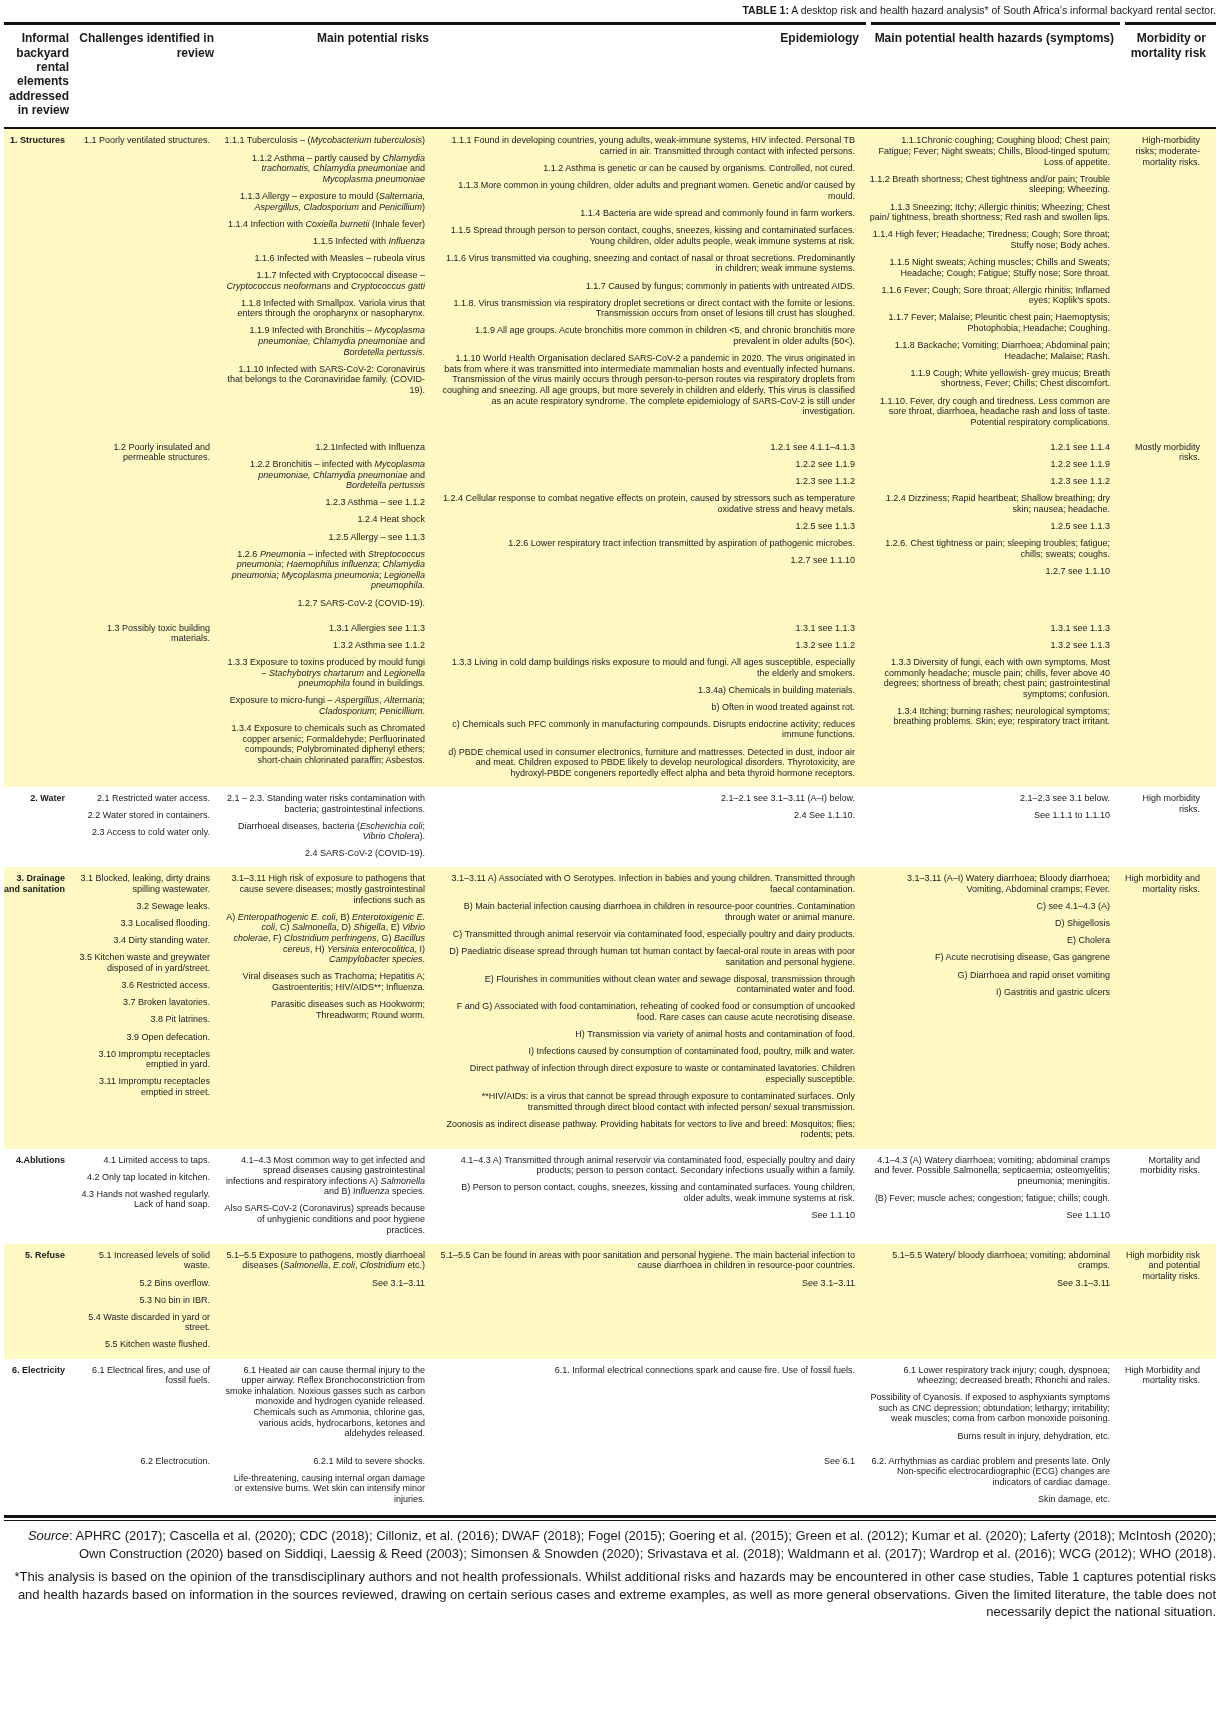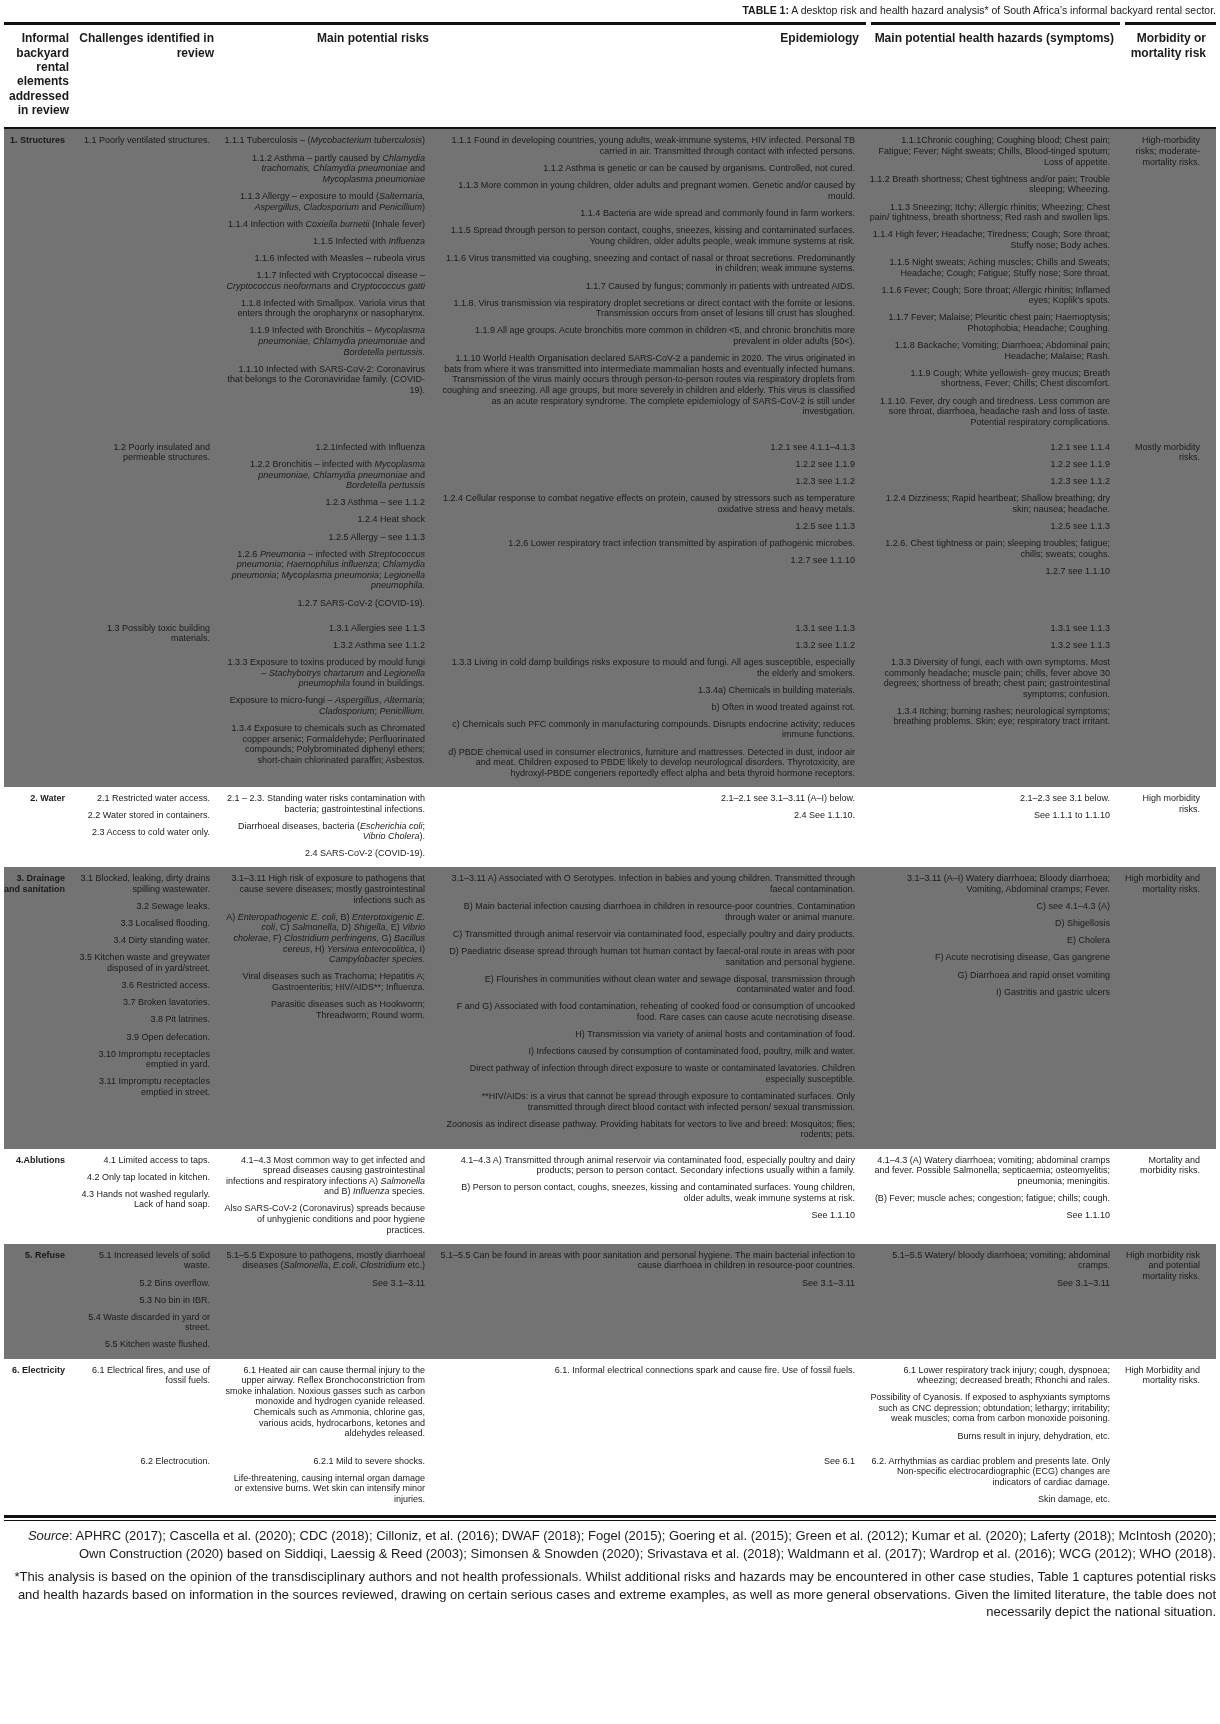--- a/index.html
+++ b/index.html
@@ -8,21 +8,21 @@
   .title{font-size:10.5px;line-height:1.25;padding:2px 0 5px 0;}
   .title .tlabel{font-weight:bold;}
   .rule{position:relative;height:3px;background:#111;}
   .rule .gap{position:absolute;top:0;bottom:0;width:5px;background:#fff;}
   .gap.g1{left:862px;}
   .gap.g2{left:1116px;}
   .header-row{display:grid;grid-template-columns:75px 145px 215px 430px 255px 92px;}
   .header-cell{font-weight:bold;font-size:12px;line-height:1.2;padding:6px 10px 10px 0;}
   .header-underline{height:2px;background:#111;}
   .trow{display:grid;grid-template-columns:75px 1fr;}
-  .trow.shaded{background:#737373;}
+  .trow.shaded{background:#fef9c3;}
   .element-cell{font-weight:bold;font-size:9px;line-height:1.2;padding:6px 6px 4px 1px;}
   .subrow{display:grid;grid-template-columns:145px 215px 430px 255px 92px;}
   .cell{font-size:9px;line-height:1.18;padding:6px 14px 2px 0;}
   .cell.morbidity{padding-right:16px;}
   .para{margin:0 0 6.5px 0;}
   .bottom{margin-top:2px;}
   .bottom .spacer{height:2px;background:#fff;}
   .bottom .b1{height:2.5px;background:#111;position:relative;}
   .bottom .b2{height:1.5px;background:#111;position:relative;}
   .footer{font-size:13px;line-height:1.35;}
@@ -154,21 +154,21 @@
               <p class="para">1.3.2 see 1.1.2</p>
               <p class="para">1.3.3 Living in cold damp buildings risks exposure to mould and fungi. All ages susceptible, especially the elderly and smokers.</p>
               <p class="para">1.3.4a) Chemicals in building materials.</p>
               <p class="para">b) Often in wood treated against rot.</p>
               <p class="para">c) Chemicals such PFC commonly in manufacturing compounds. Disrupts endocrine activity; reduces immune functions.</p>
               <p class="para">d) PBDE chemical used in consumer electronics, furniture and mattresses. Detected in dust, indoor air and meat. Children exposed to PBDE likely to develop neurological disorders. Thyrotoxicity, are hydroxyl-PBDE congeners reportedly effect alpha and beta thyroid hormone receptors.</p>
             </div>
     <div class="cell">
               <p class="para">1.3.1 see 1.1.3</p>
               <p class="para">1.3.2 see 1.1.3</p>
-              <p class="para">1.3.3 Diversity of fungi, each with own symptoms. Most commonly headache; muscle pain; chills, fever above 30 degrees; shortness of breath; chest pain; gastrointestinal symptoms; confusion.</p>
+              <p class="para">1.3.3 Diversity of fungi, each with own symptoms. Most commonly headache; muscle pain; chills, fever above 40 degrees; shortness of breath; chest pain; gastrointestinal symptoms; confusion.</p>
               <p class="para">1.3.4 Itching; burning rashes; neurological symptoms; breathing problems. Skin; eye; respiratory tract irritant.</p>
             </div>
     <div class="cell morbidity"></div>
   </div>
         </div>
   </div>
       <div class="trow">
     <div class="cell element-cell">2. Water</div>
     <div>
           <div class="subrow">

